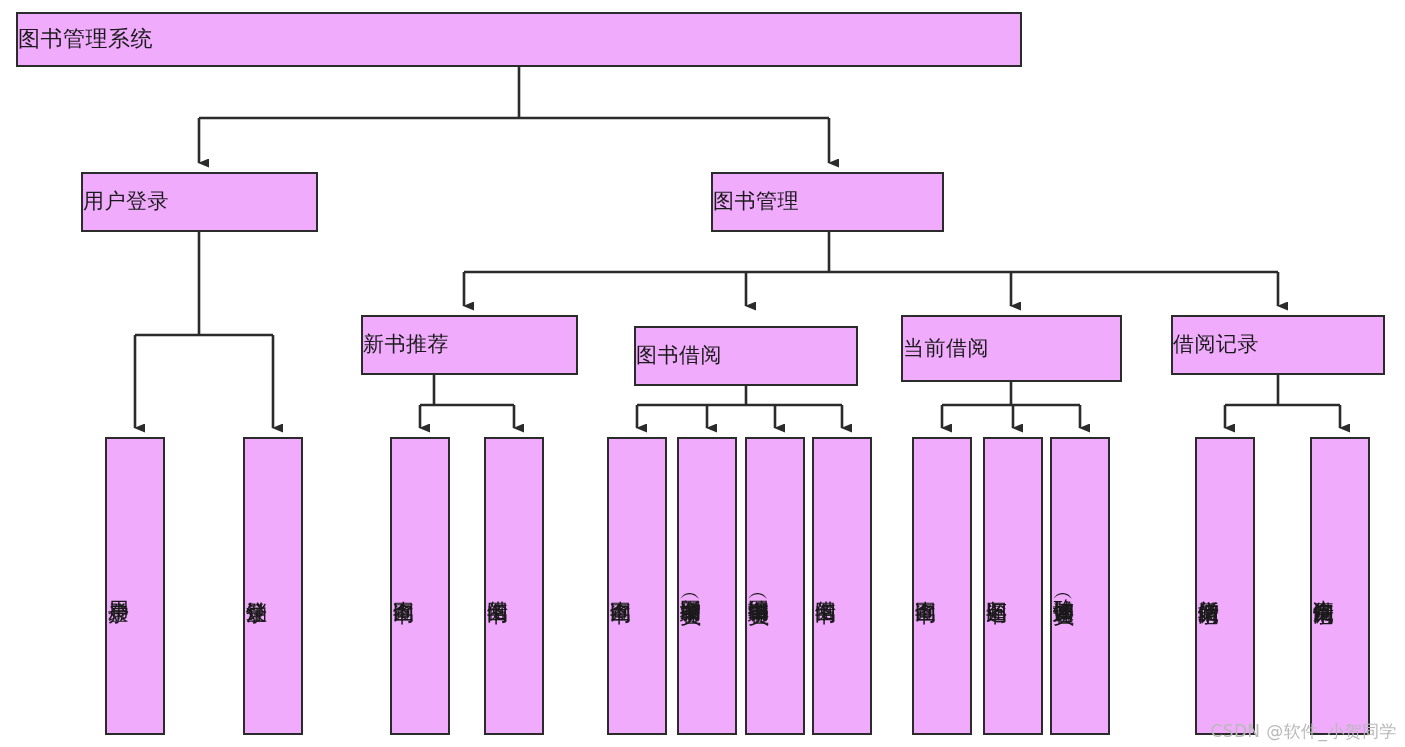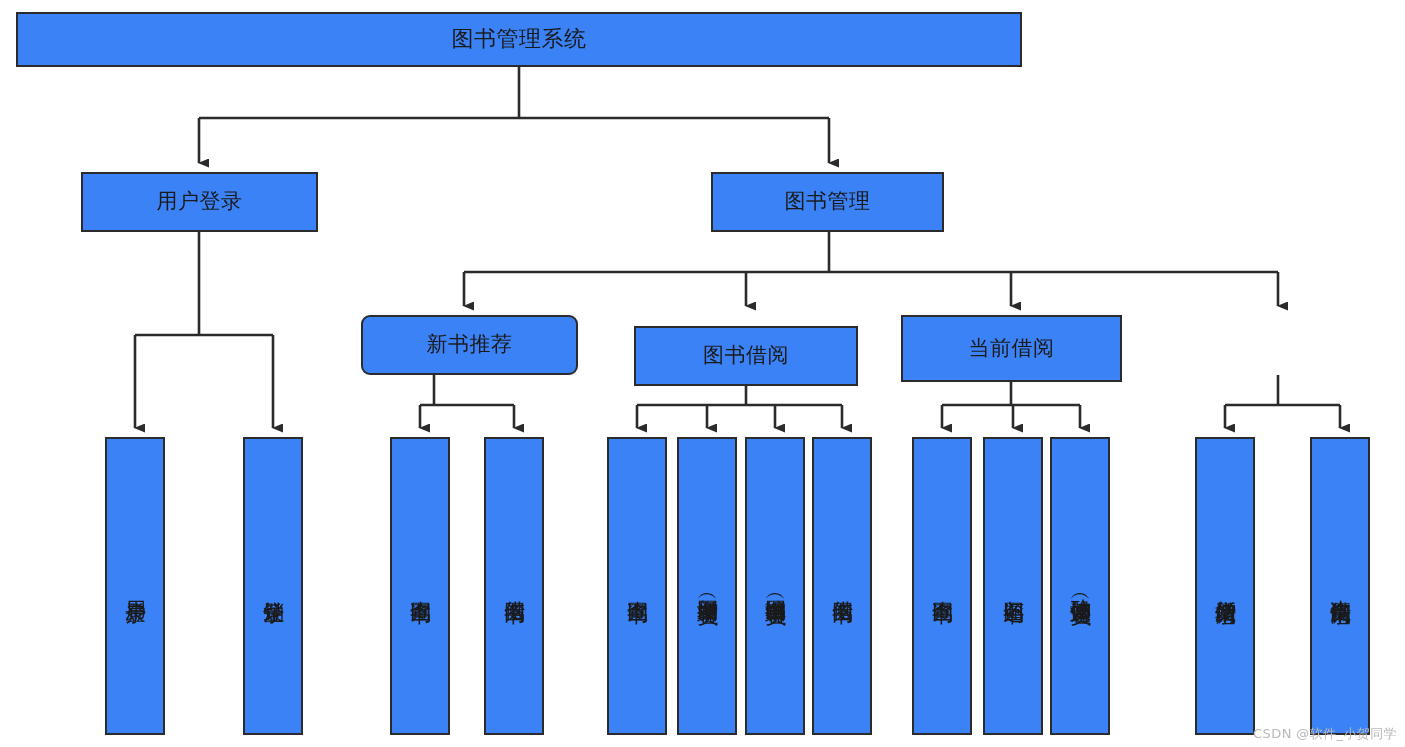--- a/index.html
+++ b/index.html
@@ -22,25 +22,24 @@
     position: absolute;
     left: 0;
     top: 0;
     width: 1405px;
     height: 747px;
     pointer-events: none;
   }
   .node {
     position: absolute;
     box-sizing: border-box;
-    background: #3b82f6;
+    background: #f0abfc;
     border: 2px solid #2b2b2b;
     display: flex;
     align-items: center;
-    justify-content: center;
     color: #1a1a1a;
   }
   .node.root {
     font-size: 22px;
   }
   .node.branch {
     font-size: 21px;
   }
   .node.leaf {
     font-size: 21px;
@@ -56,21 +55,21 @@
     text-orientation: upright;
     line-height: 1.02;
     letter-spacing: 1px;
     max-height: 100%;
     white-space: normal;
   }
   #watermark {
     position: absolute;
     right: 8px;
     bottom: 4px;
-    font-size: 13px;
+    font-size: 17px;
     color: #b9b9b9;
     letter-spacing: 0.4px;
     white-space: nowrap;
   }
 </style>
 </head>
 <body>
 
 <div id="diagram-canvas">
 
@@ -128,28 +127,31 @@
     <span class="node-label">图书管理系统</span>
   </div>
 
   <div class="node branch" style="left:81px; top:172px; width:237px; height:60px;">
     <span class="node-label">用户登录</span>
   </div>
   <div class="node branch" style="left:711px; top:172px; width:233px; height:60px;">
     <span class="node-label">图书管理</span>
   </div>
 
-  <div class="node branch" style="left:361px; top:315px; width:217px; height:60px;border-radius:9px;">
+  <div class="node branch" style="left:361px; top:315px; width:217px; height:60px;">
     <span class="node-label">新书推荐</span>
   </div>
   <div class="node branch" style="left:634px; top:315px; width:224px; height:60px;margin-top:11px;">
     <span class="node-label">图书借阅</span>
   </div>
   <div class="node branch" style="left:901px; top:315px; width:221px; height:67px;">
     <span class="node-label">当前借阅</span>
+  </div>
+  <div class="node branch" style="left:1171px; top:315px; width:214px; height:60px;">
+    <span class="node-label">借阅记录</span>
   </div>
 
   <div class="node leaf" style="left:105px; top:437px; width:60px; height:298px;">
     <span class="node-label">用户登录</span>
   </div>
   <div class="node leaf" style="left:243px; top:437px; width:60px; height:298px;">
     <span class="node-label">注销登录</span>
   </div>
 
   <div class="node leaf" style="left:390px; top:437px; width:60px; height:298px;">

